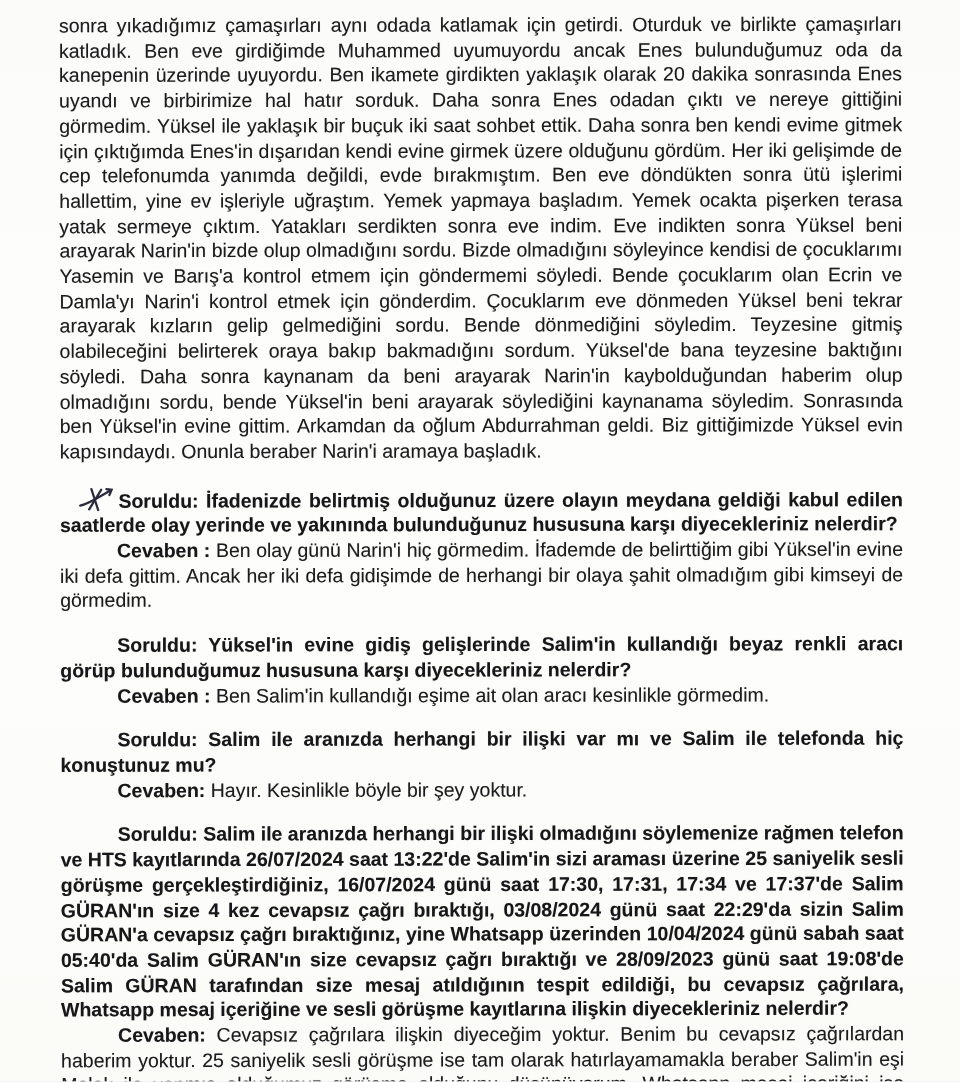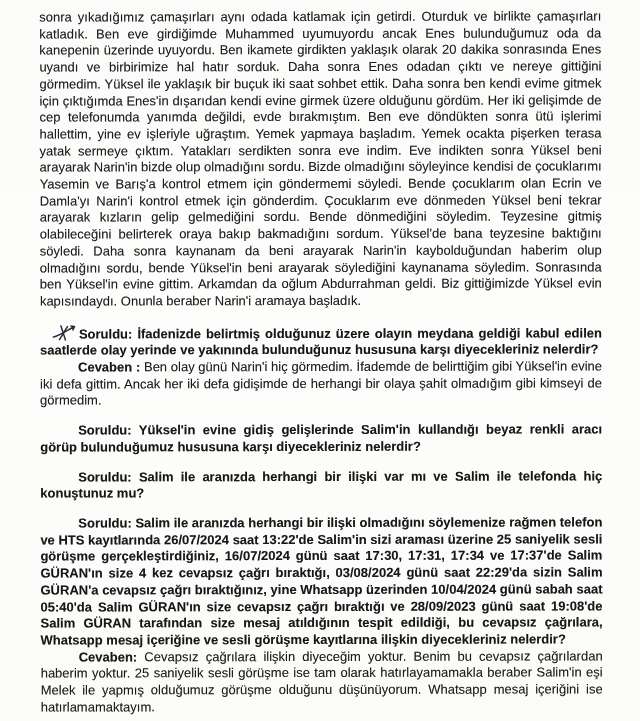--- a/index.html
+++ b/index.html
@@ -61,22 +61,24 @@
     <p class="q first-q"><span class="hw-mark"><svg width="24" height="17" viewBox="0 0 24 17" xmlns="http://www.w3.org/2000/svg">
             <g fill="none" stroke="#2b2b3e" stroke-width="1.5" stroke-linecap="round">
               <path d="M1.5,12.5 C7,11.5 12,8 21.5,2.5 M19,1.5 L22.5,2 L21,5.5"></path>
               <path d="M9,1.5 L13.5,15.5"></path>
               <path d="M15.5,2 L7.5,15"></path>
             </g>
           </svg></span><span>Soruldu:</span> <span>İfadenizde belirtmiş olduğunuz üzere olayın meydana geldiği kabul edilen saatlerde olay yerinde ve yakınında bulunduğunuz hususuna karşı diyecekleriniz nelerdir?</span></p>
     <p class="a"><span class="a-label">Cevaben :</span> <span>Ben olay günü Narin'i hiç görmedim. İfademde de belirttiğim gibi Yüksel'in evine iki defa gittim. Ancak her iki defa gidişimde de herhangi bir olaya şahit olmadığım gibi kimseyi de görmedim.</span></p>
 
     <p class="q"><span>Soruldu:</span> <span>Yüksel'in evine gidiş gelişlerinde Salim'in kullandığı beyaz renkli aracı görüp bulunduğumuz hususuna karşı diyecekleriniz nelerdir?</span></p>
+    <p class="a"><span class="a-label">Cevaben :</span> <span>Ben Salim'in kullandığı eşime ait olan aracı kesinlikle görmedim.</span></p>
 
     <p class="q"><span>Soruldu:</span> <span>Salim ile aranızda herhangi bir ilişki var mı ve Salim ile telefonda hiç konuştunuz mu?</span></p>
+    <p class="a"><span class="a-label">Cevaben:</span> <span>Hayır. Kesinlikle böyle bir şey yoktur.</span></p>
 
     <p class="q"><span>Soruldu:</span> <span>Salim ile aranızda herhangi bir ilişki olmadığını söylemenize rağmen telefon ve HTS kayıtlarında 26/07/2024 saat 13:22'de Salim'in sizi araması üzerine 25 saniyelik sesli görüşme gerçekleştirdiğiniz, 16/07/2024 günü saat 17:30, 17:31, 17:34 ve 17:37'de Salim GÜRAN'ın size 4 kez cevapsız çağrı bıraktığı,  03/08/2024 günü saat 22:29'da sizin Salim GÜRAN'a cevapsız çağrı bıraktığınız, yine Whatsapp üzerinden 10/04/2024 günü sabah saat 05:40'da Salim GÜRAN'ın size cevapsız çağrı bıraktığı ve 28/09/2023 günü saat 19:08'de Salim GÜRAN tarafından size mesaj atıldığının tespit edildiği, bu cevapsız çağrılara, Whatsapp mesaj içeriğine ve sesli görüşme kayıtlarına ilişkin diyecekleriniz nelerdir?</span></p>
     <p class="a"><span class="a-label">Cevaben:</span> <span>Cevapsız çağrılara ilişkin diyeceğim yoktur. Benim bu cevapsız çağrılardan haberim yoktur. 25 saniyelik sesli görüşme ise tam olarak hatırlayamamakla beraber Salim'in eşi Melek ile yapmış olduğumuz görüşme olduğunu düşünüyorum. Whatsapp mesaj içeriğini ise hatırlamamaktayım.</span></p>
 
     <p class="q last-q"><span>Soruldu:</span> <span>Salim ile cevapsız çağrılar ile mi haberleşmektesiniz?</span></p>
 
   </div>
 </div>
 
 </body></html>

